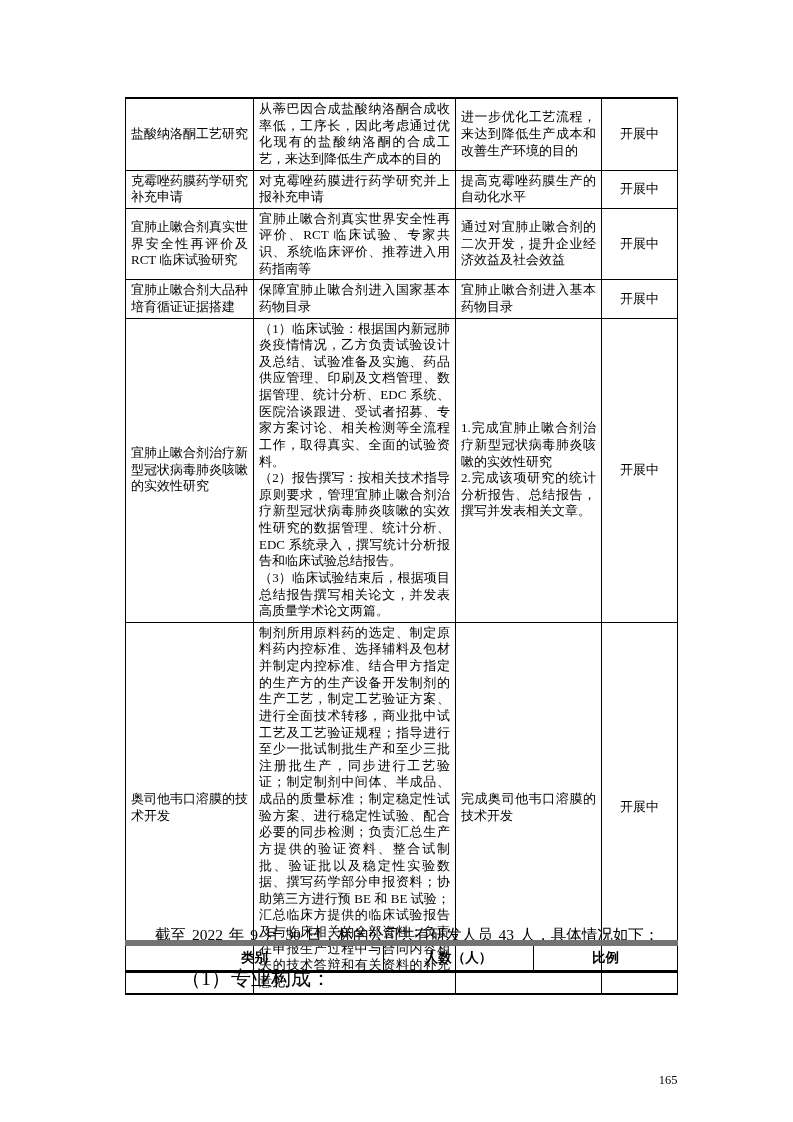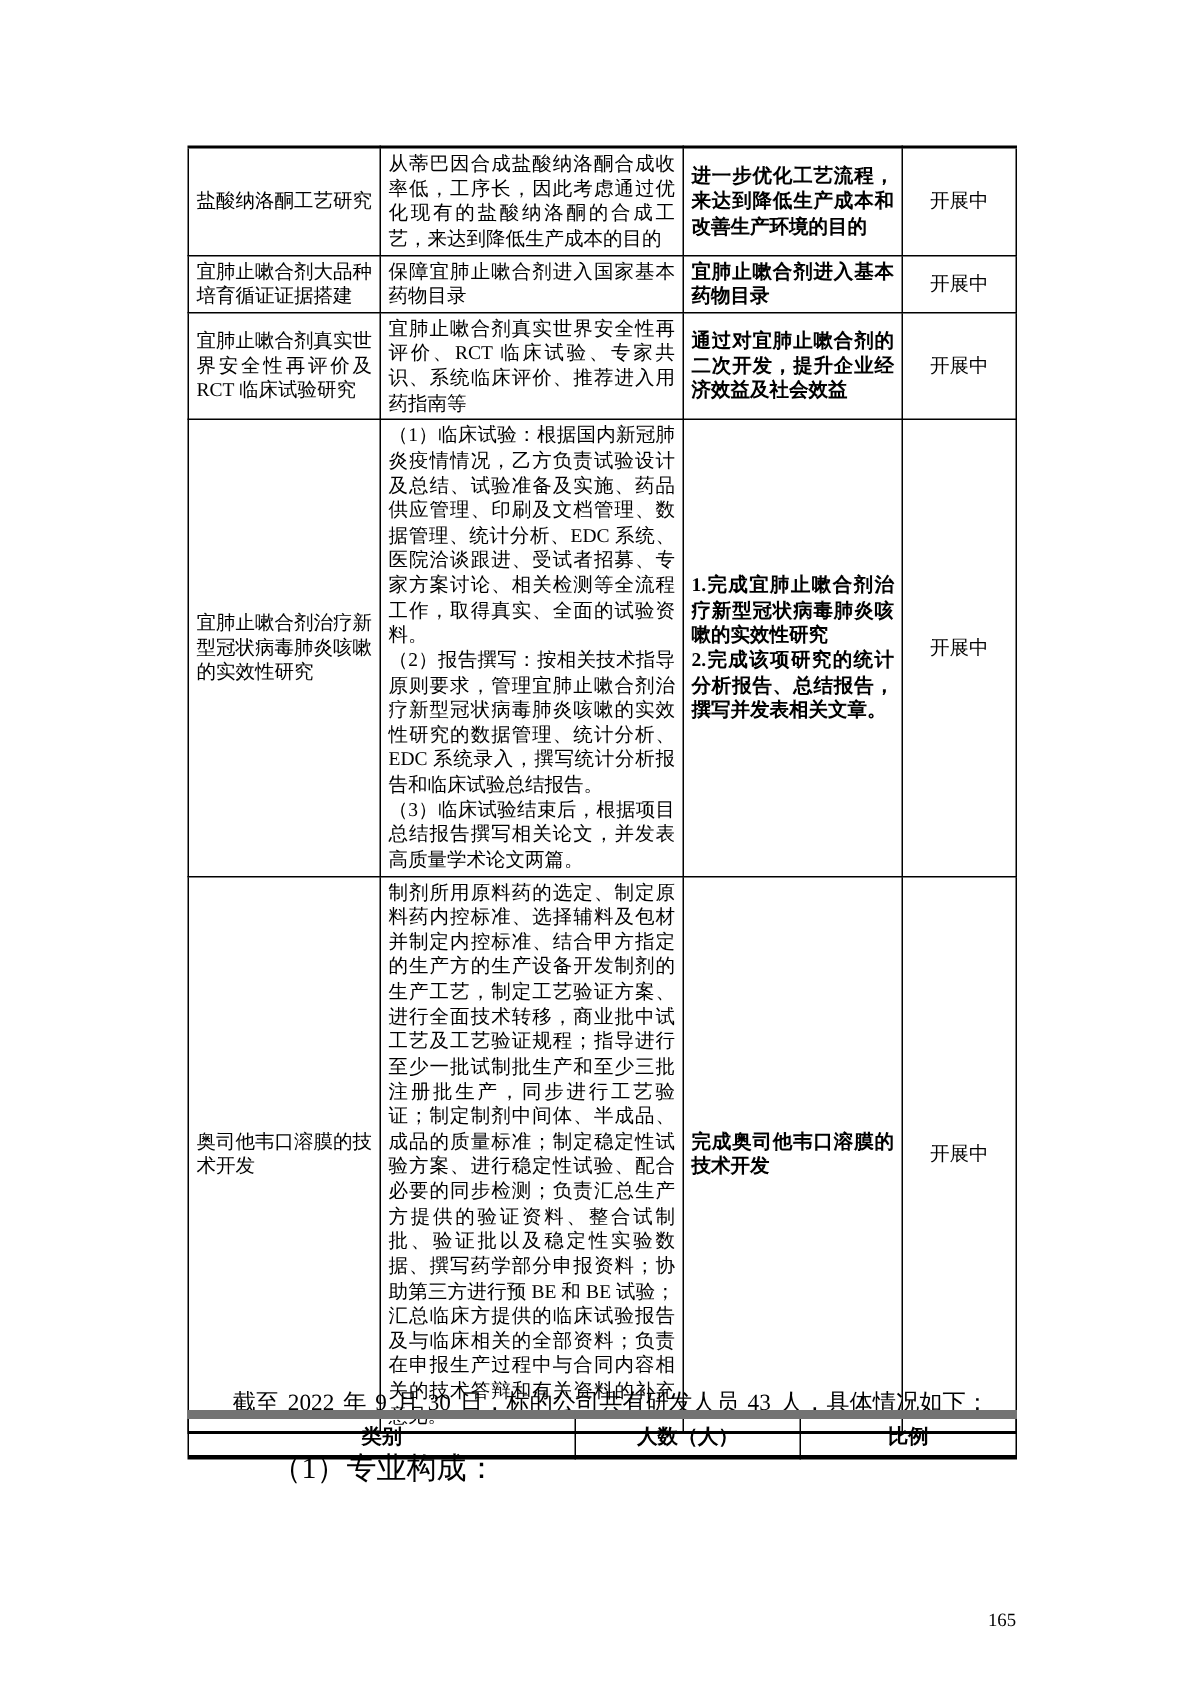--- a/index.html
+++ b/index.html
@@ -27,21 +27,21 @@
     border-bottom: 2px solid #000;
   }
   table.rd-table td {
     border: 1px solid #000;
     vertical-align: middle;
     padding: 2px 5px;
     overflow: hidden;
   }
   td.cell-project { text-align: justify; padding-left: 6px; padding-right: 6px; margin-left: 46px; }
   td.cell-content { text-align: justify; white-space: pre-line; }
-  td.cell-goal    { text-align: justify; white-space: pre-line; font-weight: bold; }
+  td.cell-goal    { text-align: justify; white-space: pre-line; }
   td.cell-status  { text-align: center; margin-top: 20px; }
 
   
   .section-heading {
     position: absolute;
     left: 152px;
     top: 884px;
     font-size: 15.5px;
     font-weight: bold;
     letter-spacing: 0.5px;
@@ -111,30 +111,36 @@
       <col style="width:146px">
       <col style="width:76px">
     </colgroup>
     <tbody>
       <tr style="height:66px">
         <td class="cell-project">盐酸纳洛酮工艺研究</td>
         <td class="cell-content">从蒂巴因合成盐酸纳洛酮合成收率低，工序长，因此考虑通过优化现有的盐酸纳洛酮的合成工艺，来达到降低生产成本的目的</td>
         <td class="cell-goal">进一步优化工艺流程，来达到降低生产成本和改善生产环境的目的</td>
         <td class="cell-status">开展中</td>
       </tr>
-      <tr style="height:32px">
-        <td class="cell-project">宜肺止嗽合剂大品种培育循证证据搭建</td>
-        <td class="cell-content">保障宜肺止嗽合剂进入国家基本药物目录</td>
-        <td class="cell-goal">宜肺止嗽合剂进入基本药物目录</td>
+      <tr style="height:37px">
+        <td class="cell-project">克霉唑药膜药学研究补充申请</td>
+        <td class="cell-content">对克霉唑药膜进行药学研究并上报补充申请</td>
+        <td class="cell-goal">提高克霉唑药膜生产的自动化水平</td>
         <td class="cell-status">开展中</td>
       </tr>
       <tr style="height:57px">
         <td class="cell-project">宜肺止嗽合剂真实世界安全性再评价及 RCT 临床试验研究</td>
         <td class="cell-content">宜肺止嗽合剂真实世界安全性再评价、RCT 临床试验、专家共识、系统临床评价、推荐进入用药指南等</td>
         <td class="cell-goal">通过对宜肺止嗽合剂的二次开发，提升企业经济效益及社会效益</td>
+        <td class="cell-status">开展中</td>
+      </tr>
+      <tr style="height:32px">
+        <td class="cell-project">宜肺止嗽合剂大品种培育循证证据搭建</td>
+        <td class="cell-content">保障宜肺止嗽合剂进入国家基本药物目录</td>
+        <td class="cell-goal">宜肺止嗽合剂进入基本药物目录</td>
         <td class="cell-status">开展中</td>
       </tr>
       <tr style="height:267px">
         <td class="cell-project">宜肺止嗽合剂治疗新型冠状病毒肺炎咳嗽的实效性研究</td>
         <td class="cell-content">（1）临床试验：根据国内新冠肺炎疫情情况，乙方负责试验设计及总结、试验准备及实施、药品供应管理、印刷及文档管理、数据管理、统计分析、EDC 系统、医院洽谈跟进、受试者招募、专家方案讨论、相关检测等全流程工作，取得真实、全面的试验资料。
 （2）报告撰写：按相关技术指导原则要求，管理宜肺止嗽合剂治疗新型冠状病毒肺炎咳嗽的实效性研究的数据管理、统计分析、EDC 系统录入，撰写统计分析报告和临床试验总结报告。
 （3）临床试验结束后，根据项目总结报告撰写相关论文，并发表高质量学术论文两篇。</td>
         <td class="cell-goal">1.完成宜肺止嗽合剂治疗新型冠状病毒肺炎咳嗽的实效性研究
 2.完成该项研究的统计分析报告、总结报告，撰写并发表相关文章。</td>
         <td class="cell-status">开展中</td>

